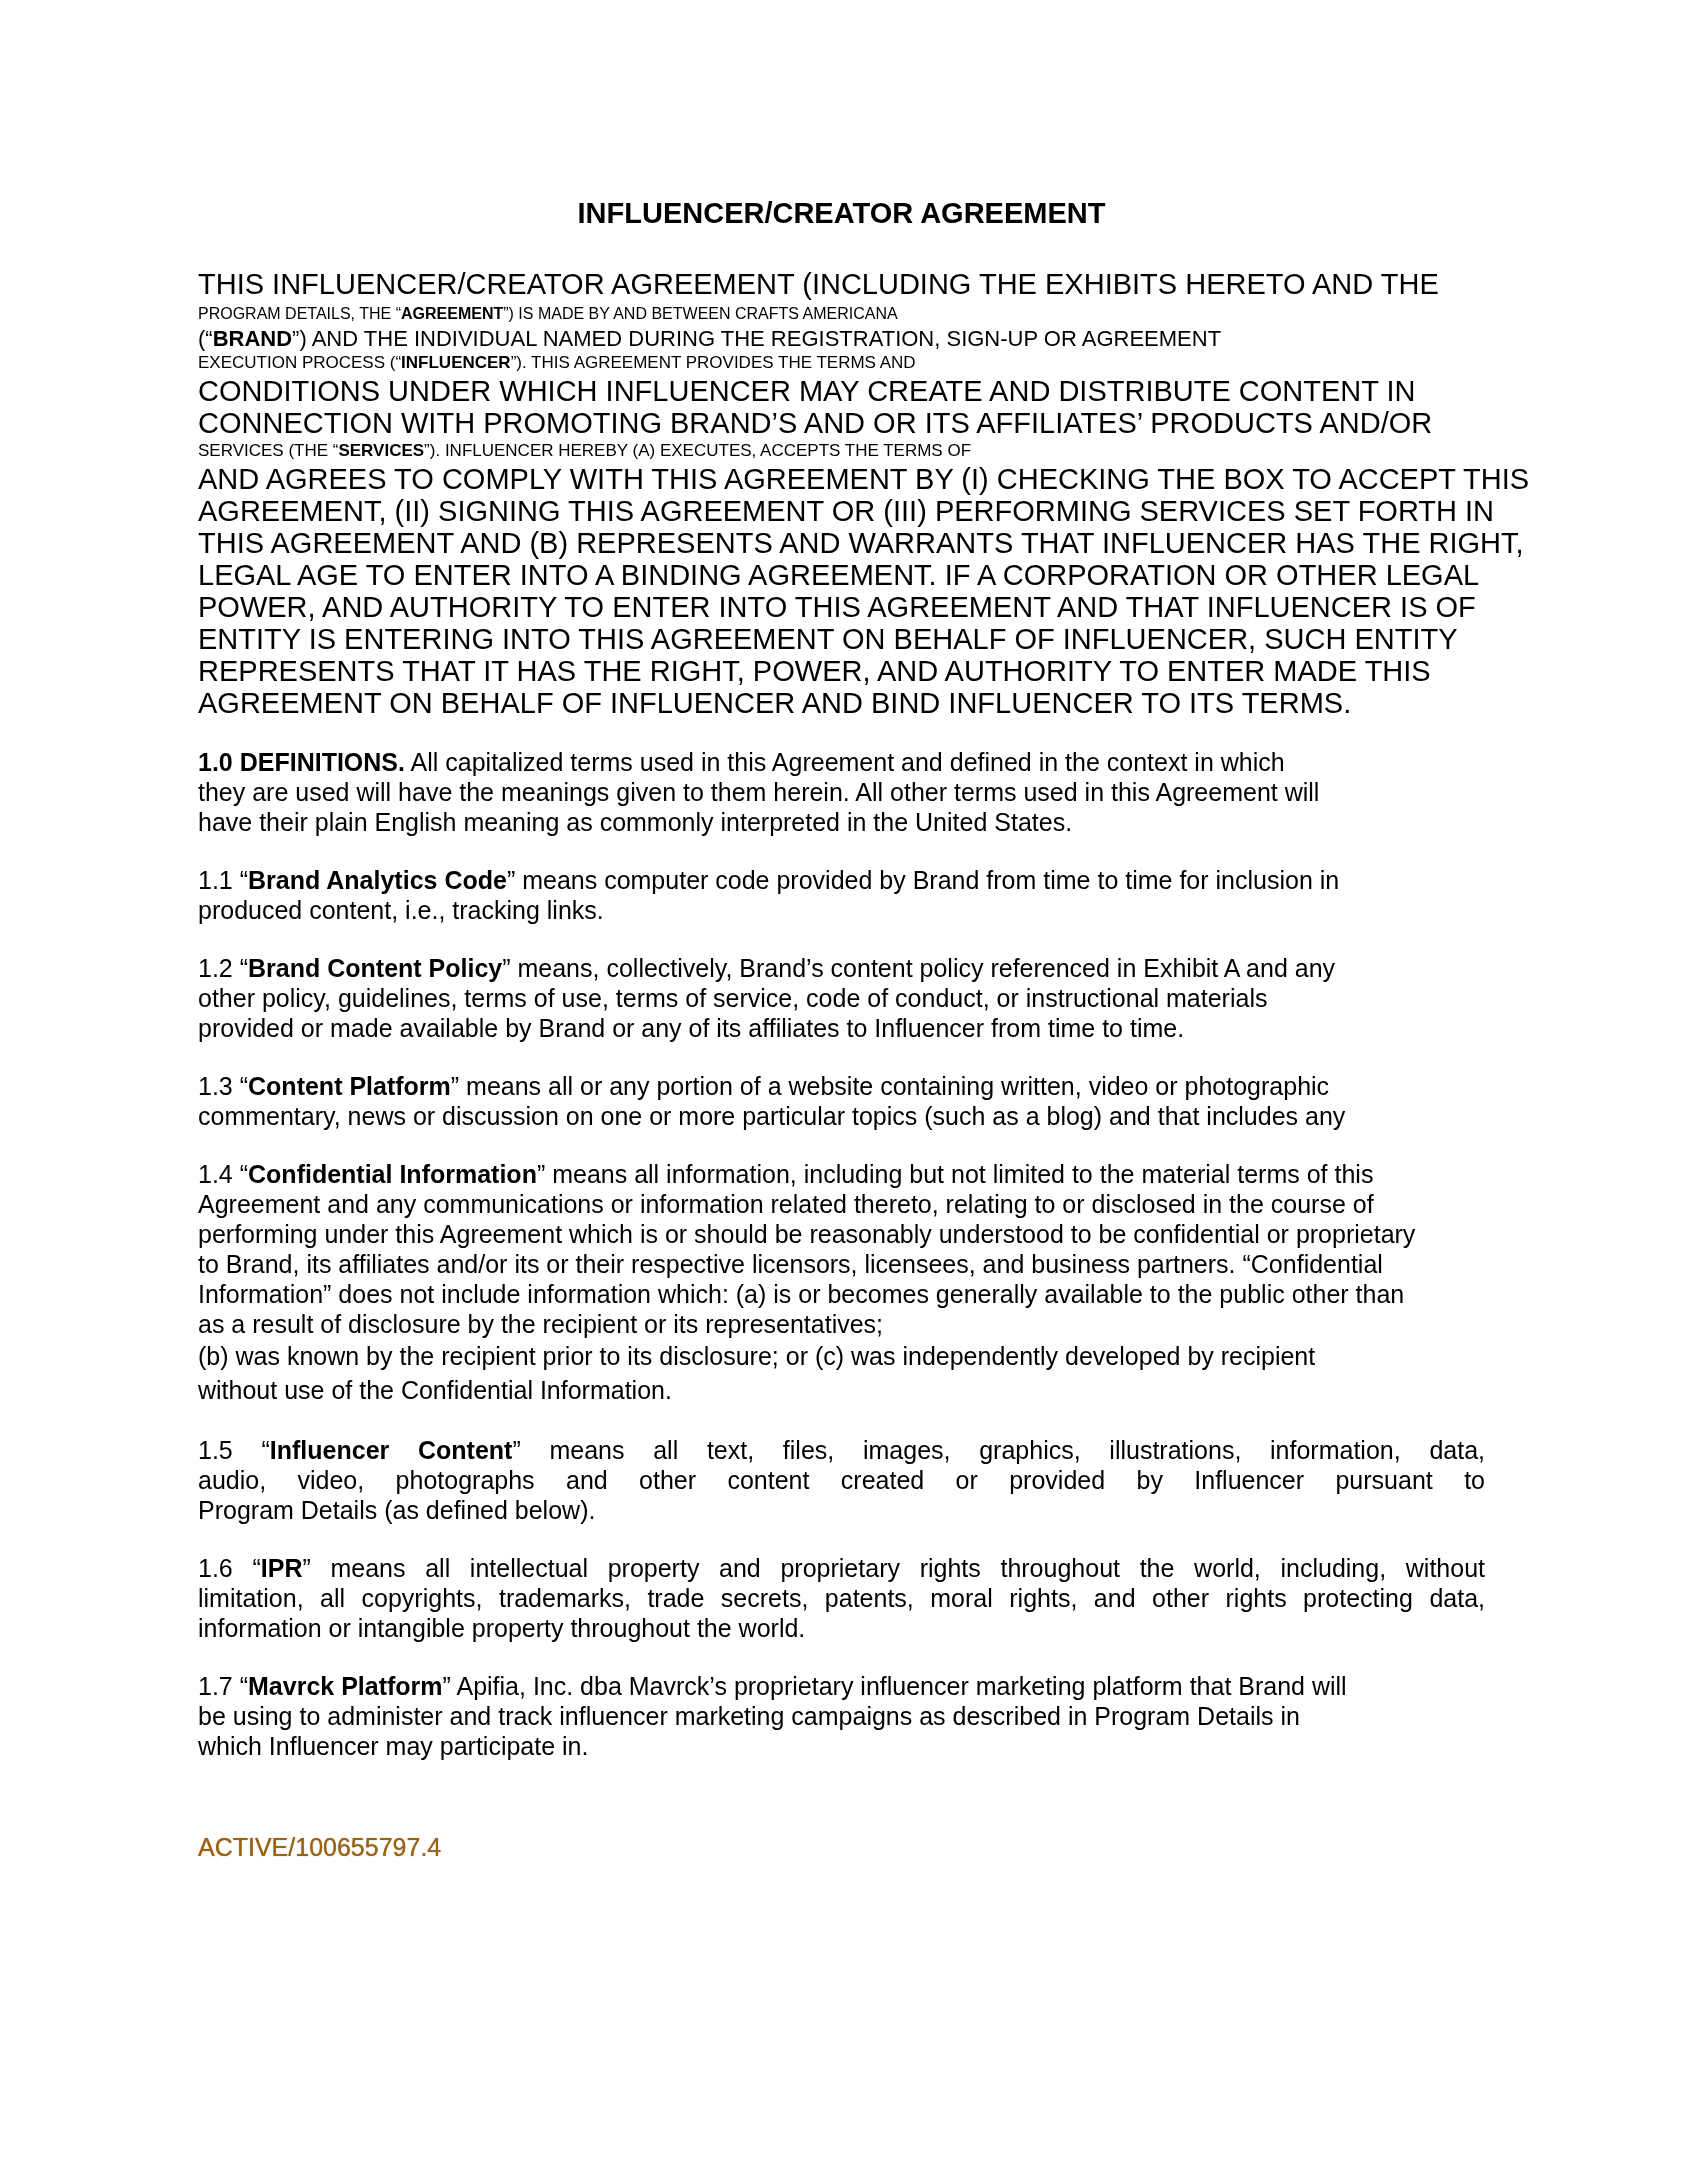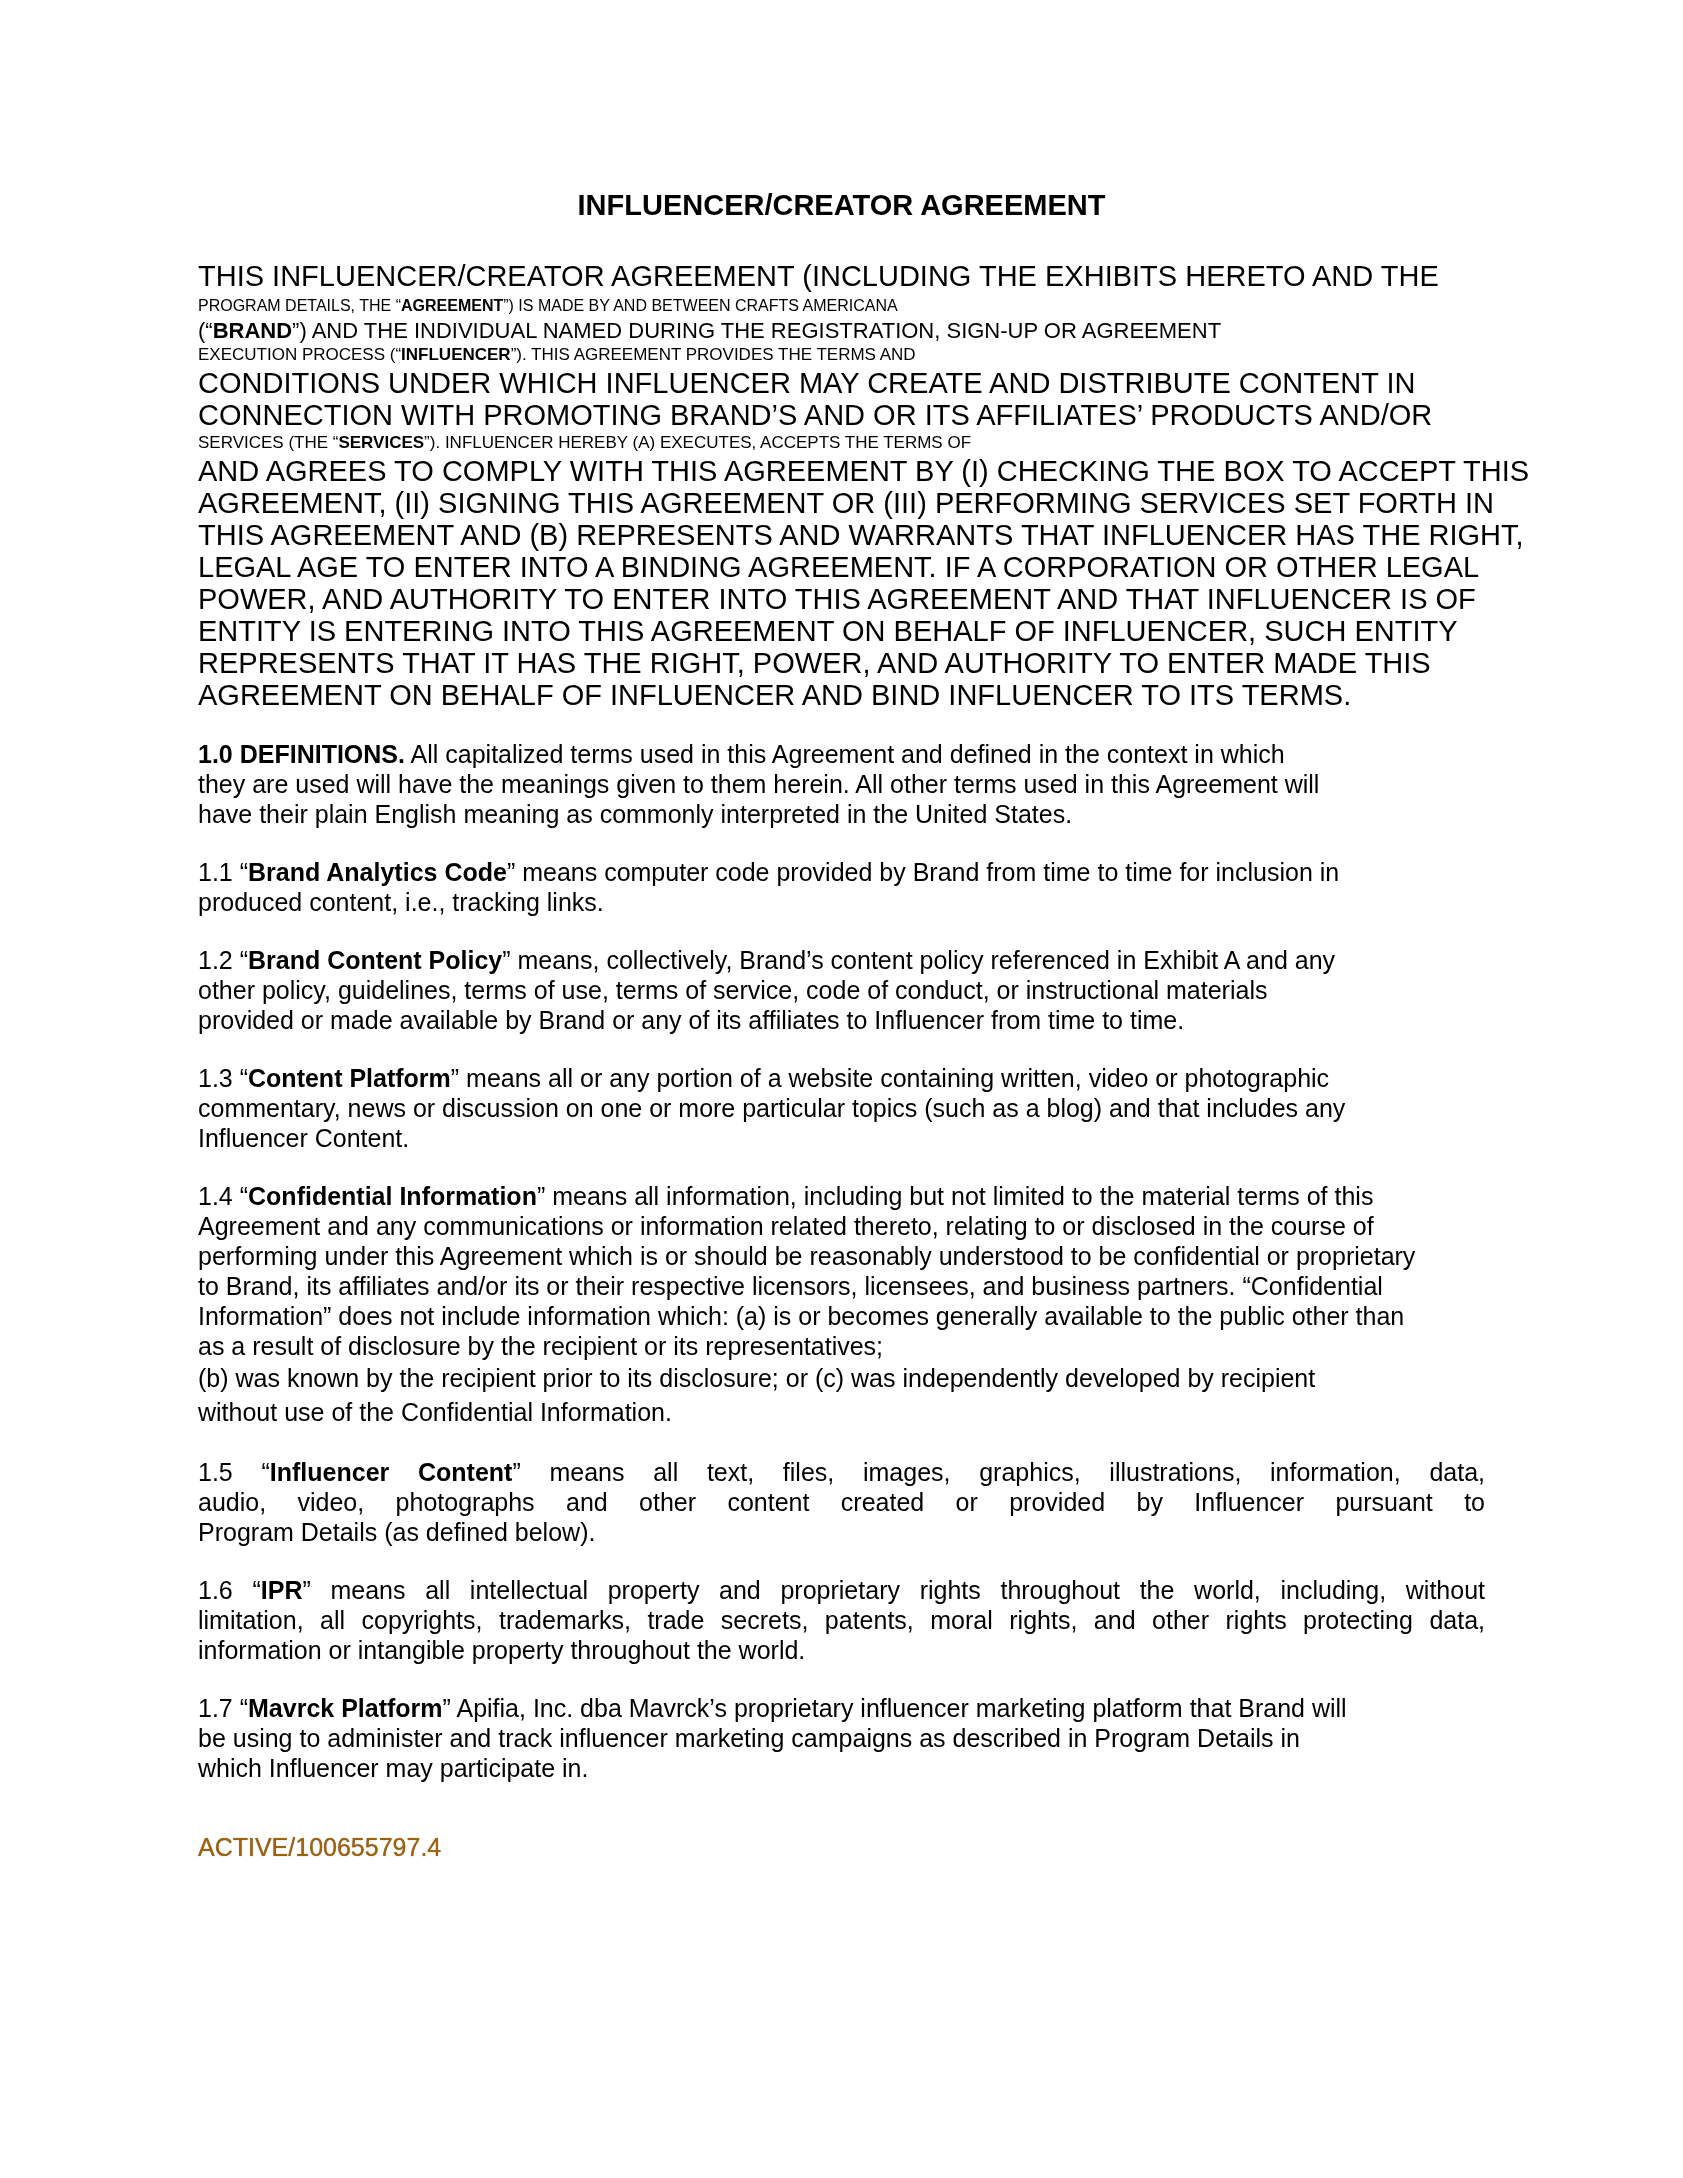--- a/index.html
+++ b/index.html
@@ -12,21 +12,21 @@
     font-family: "Liberation Sans", sans-serif;
     overflow: hidden;
   }
   .content {
     position: absolute;
     left: 198px;
     top: 0;
     width: 1287px;
   }
   .title {
-    margin: 0;
+    margin: 8px;
     padding-top: 188px;
     text-align: center;
     font-size: 29px;
     line-height: 34px;
     font-weight: bold;
   }
   .para { margin: 0; }
   .para.intro { margin-top: 38px; }
   .para + .para { margin-top: 28px; }
   .line {
@@ -91,21 +91,20 @@
         <div class="line"><span>produced content, i.e., tracking links.</span></div>
       </div>
     <div class="para">
         <div class="line"><span>1.2 “</span><span class="b">Brand Content Policy</span><span>” means, collectively, Brand’s content policy referenced in Exhibit A and any</span></div>
         <div class="line"><span>other policy, guidelines, terms of use, terms of service, code of conduct, or instructional materials</span></div>
         <div class="line"><span>provided or made available by Brand or any of its affiliates to Influencer from time to time.</span></div>
       </div>
     <div class="para">
         <div class="line"><span>1.3 “</span><span class="b">Content Platform</span><span>” means all or any portion of a website containing written, video or photographic</span></div>
         <div class="line"><span>commentary, news or discussion on one or more particular topics (such as a blog) and that includes any</span></div>
-        <div class="line"><span>Influencer Content.</span></div>
       </div>
     <div class="para">
         <div class="line"><span>1.4 “</span><span class="b">Confidential Information</span><span>” means all information, including but not limited to the material terms of this</span></div>
         <div class="line"><span>Agreement and any communications or information related thereto, relating to or disclosed in the course of</span></div>
         <div class="line"><span>performing under this Agreement which is or should be reasonably understood to be confidential or proprietary</span></div>
         <div class="line"><span>to Brand, its affiliates and/or its or their respective licensors, licensees, and business partners. “Confidential</span></div>
         <div class="line"><span>Information” does not include information which: (a) is or becomes generally available to the public other than</span></div>
         <div class="line"><span>as a result of disclosure by the recipient or its representatives;</span></div>
         <div class="line sp"><span>(b) was known by the recipient prior to its disclosure; or (c) was independently developed by recipient</span></div>
         <div class="line sp"><span>without use of the Confidential Information.</span></div>

